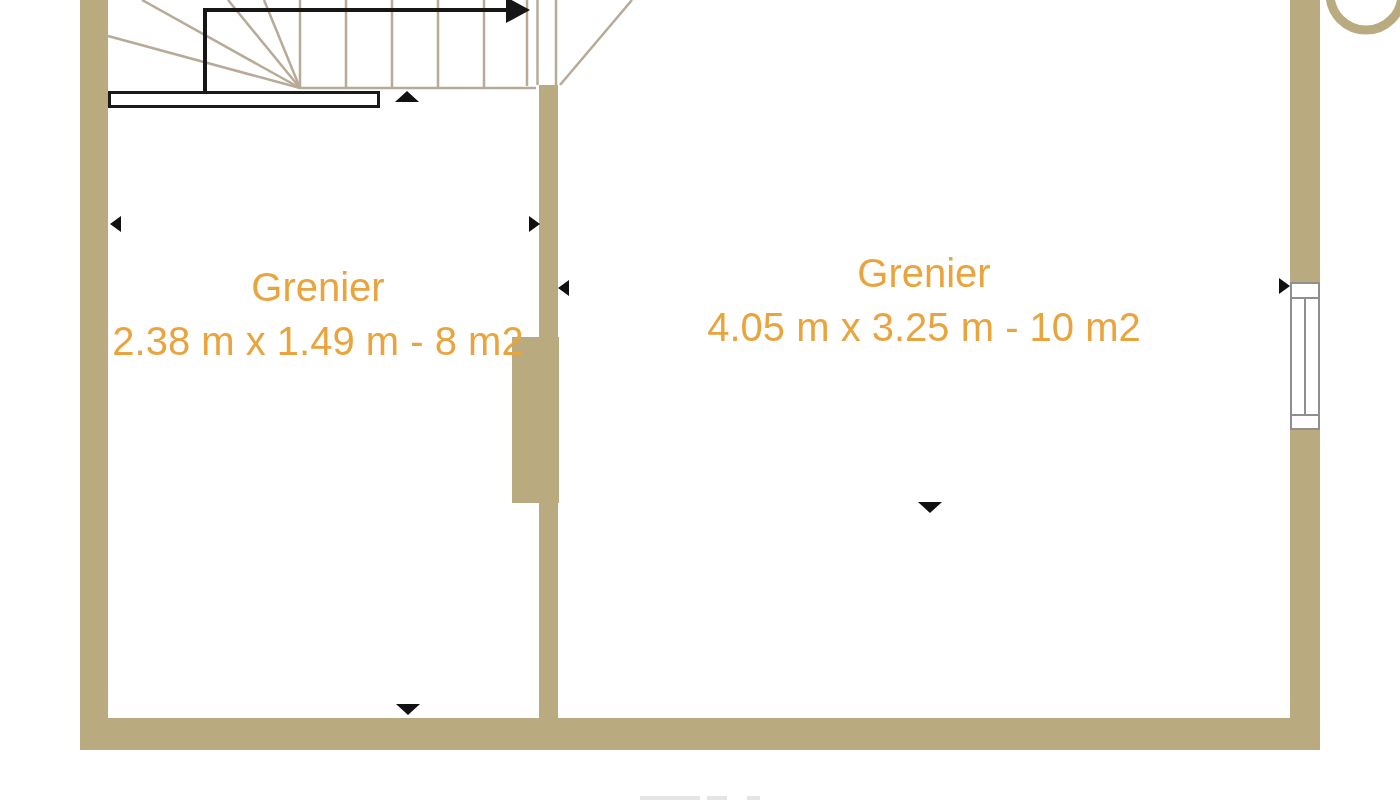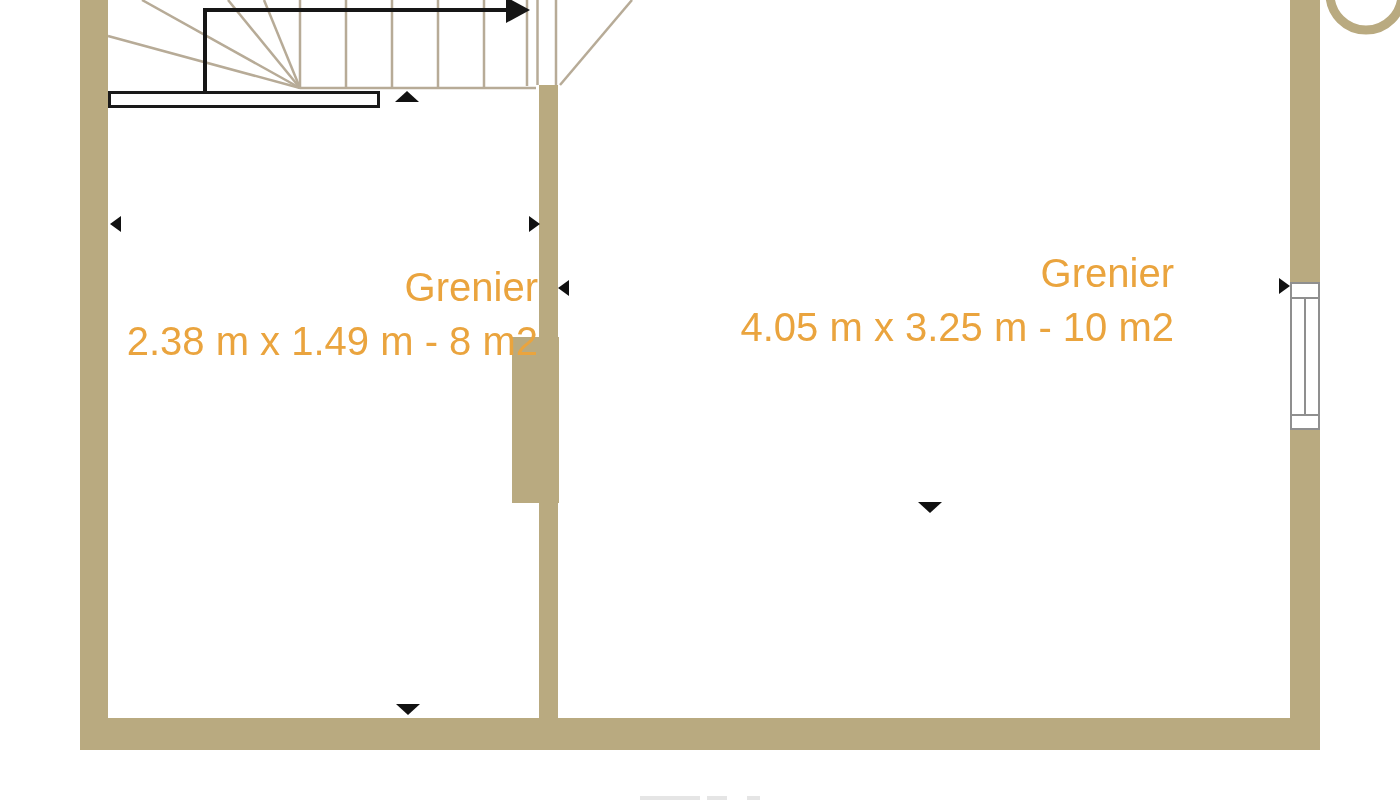--- a/index.html
+++ b/index.html
@@ -28,21 +28,21 @@
   .tri.down {border-left:12px solid transparent;border-right:12px solid transparent;border-top:11px solid #111;}
   
   .window{
     position:absolute;left:1290px;top:282px;width:30px;height:148px;
     background:#ffffff;border:2px solid #8f8f8f;box-sizing:border-box;
   }
   .window .bar{position:absolute;left:0;width:100%;height:2px;background:#8f8f8f;}
   .window .mid{position:absolute;left:12px;top:15px;width:2px;height:117px;background:#8f8f8f;}
   
   .room-label{
-    position:absolute;color:#eaa43e;text-align:right;
+    position:absolute;color:#eaa43e;text-align:center;
     font-size:40px;line-height:54px;font-weight:400;letter-spacing:0px;
   }
   .room-label .dims{white-space:nowrap;}
   
   .wm{position:absolute;background:#cfcfcf;opacity:.55;height:4px;top:796px;}
   svg{position:absolute;left:0;top:0;}
 </style>
 </head>
 <body>
 

